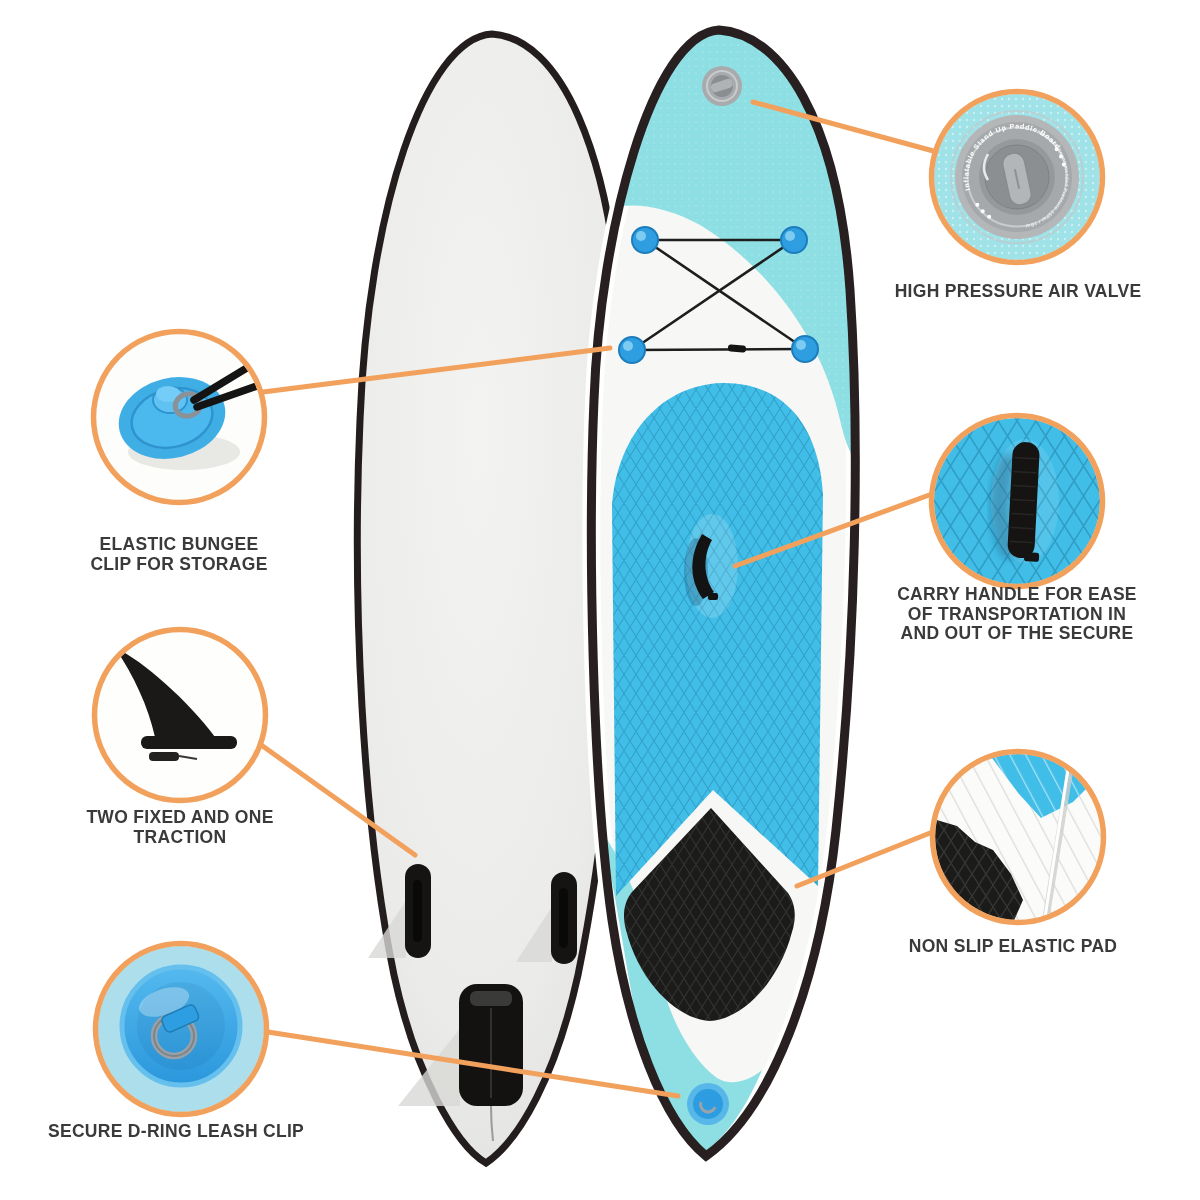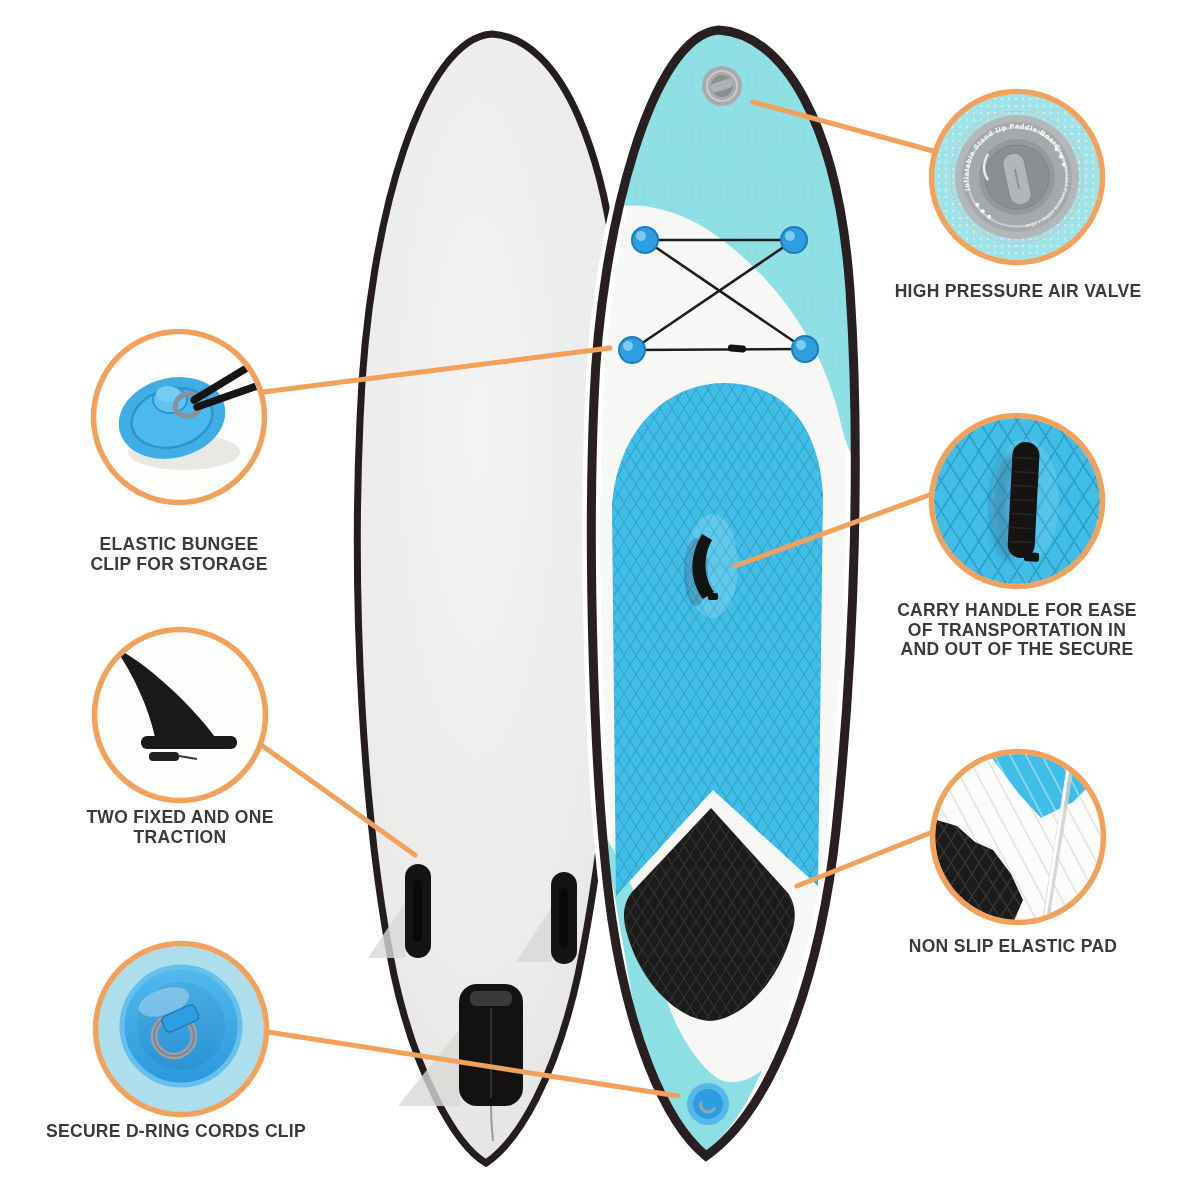--- a/index.html
+++ b/index.html
@@ -247,21 +247,21 @@
             <line x1="90" y1="108" x2="113" y2="108"></line>
               <line x1="90" y1="122" x2="113" y2="122"></line>
             <line x1="90" y1="136" x2="113" y2="136"></line>
           </g>
           <rect x="105" y="146" width="15" height="9" rx="3" fill="#151413"></rect>
         </g>
       </g>
       <circle cx="95" cy="95" r="85.5" fill="none" stroke="#F2A15C" stroke-width="5.5"></circle>
     </svg>
   </div>
-  <div class="callout-label" style="left:857px;top:601px;">
+  <div class="callout-label" style="left:857px;top:585px;">
     <div>CARRY HANDLE FOR EASE</div>
     <div>OF TRANSPORTATION IN</div>
     <div>AND OUT OF THE SECURE</div>
   </div>
 
   <div class="callout" style="left:85px;top:620px;">
     <svg width="190" height="190" viewBox="0 0 190 190">
       <defs>
           <clipPath id="c4">
             <circle cx="95" cy="95" r="83"></circle>
@@ -332,16 +332,16 @@
         <circle cx="95" cy="92" r="44" fill="rgba(0,70,120,0.08)"></circle>
         <ellipse cx="78" cy="68" rx="26" ry="13" fill="rgba(255,255,255,0.30)" transform="rotate(-18 78 68)"></ellipse>
         <circle cx="88" cy="102" r="20" fill="none" stroke="#99A1A8" stroke-width="6.5"></circle>
         <circle cx="88" cy="102" r="20" fill="none" stroke="rgba(0,0,0,0.18)" stroke-width="2"></circle>
         <rect x="76" y="76" width="36" height="17" rx="5" fill="#2E9EE2" stroke="#1E7DB5" stroke-width="1.5" transform="rotate(-24 94 84)"></rect>
       </g>
       <circle cx="95" cy="95" r="85.5" fill="none" stroke="#F2A15C" stroke-width="5.5"></circle>
     </svg>
   </div>
   <div class="callout-label" style="left:16px;top:1122px;">
-    <div>SECURE D-RING CORDS CLIP</div>
+    <div>SECURE D-RING LEASH CLIP</div>
   </div>
 
 </div>
 
 </body></html>

